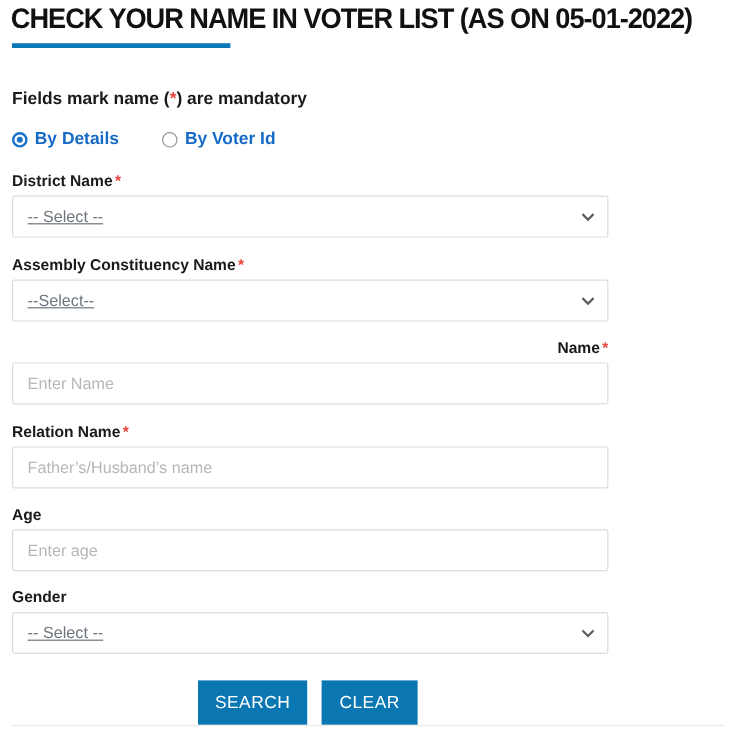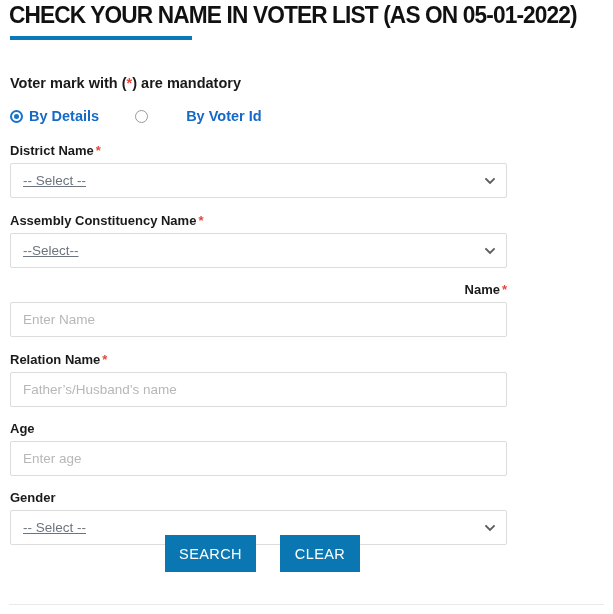--- a/index.html
+++ b/index.html
@@ -68,21 +68,21 @@
     left: 10px;
     top: 108px;
     display: flex;
     align-items: center;
   }
   .radio-option {
     display: flex;
     align-items: center;
     cursor: pointer;
   }
-  .radio-option.second { margin-left: 36px; gap: 32px; }
+  .radio-option.second { margin-left: 36px; }
   .radio-mark {
     width: 13px;
     height: 13px;
     border-radius: 50%;
     box-sizing: border-box;
     display: inline-block;
     position: relative;
     flex: none;
   }
   .radio-mark.on {
@@ -161,62 +161,62 @@
     height: 9px;
     margin-top: -5px;
     display: block;
   }
   .chevron-down svg { display: block; }
 
   
   .button-row {
     position: absolute;
     left: 165px;
-    top: 535px;
+    top: 567px;
     display: flex;
     align-items: center;
   }
   .btn {
     border: none;
     background: #0b77b2;
     color: #ffffff;
     font-family: "Liberation Sans", sans-serif;
     font-size: 14.5px;
     font-weight: normal;
     letter-spacing: 0.4px;
     height: 37px;
     cursor: pointer;
     padding: 0;
     display: flex;
     align-items: center;
     justify-content: center;
   }
   .btn-search { width: 91px; }
-  .btn-clear  { width: 80px; margin-left: 24px; }
+  .btn-clear  { width: 80px; margin-left: 12px; }
 
   .bottom-rule {
     position: absolute;
     left: 9px;
     top: 604px;
     width: 595px;
     height: 1px;
     background: #eaeaea;
   }
 </style>
 </head>
 <body>
 
 <div class="page">
 
   <div class="page-title">CHECK YOUR NAME IN VOTER LIST (AS ON 05-01-2022)</div>
 
   <div class="title-underline"></div>
 
   <div class="mandatory-note">
-    <span>Voter mark with (</span><span class="star">*</span><span>) are mandatory</span>
+    <span>Fields mark name (</span><span class="star">*</span><span>) are mandatory</span>
   </div>
 
   <div class="radio-row">
     <label class="radio-option">
       <span class="radio-mark on"></span>
       <span class="radio-label">By Details</span>
     </label>
     <label class="radio-option second">
       <span class="radio-mark off"></span>
       <span class="radio-label">By Voter Id</span>

